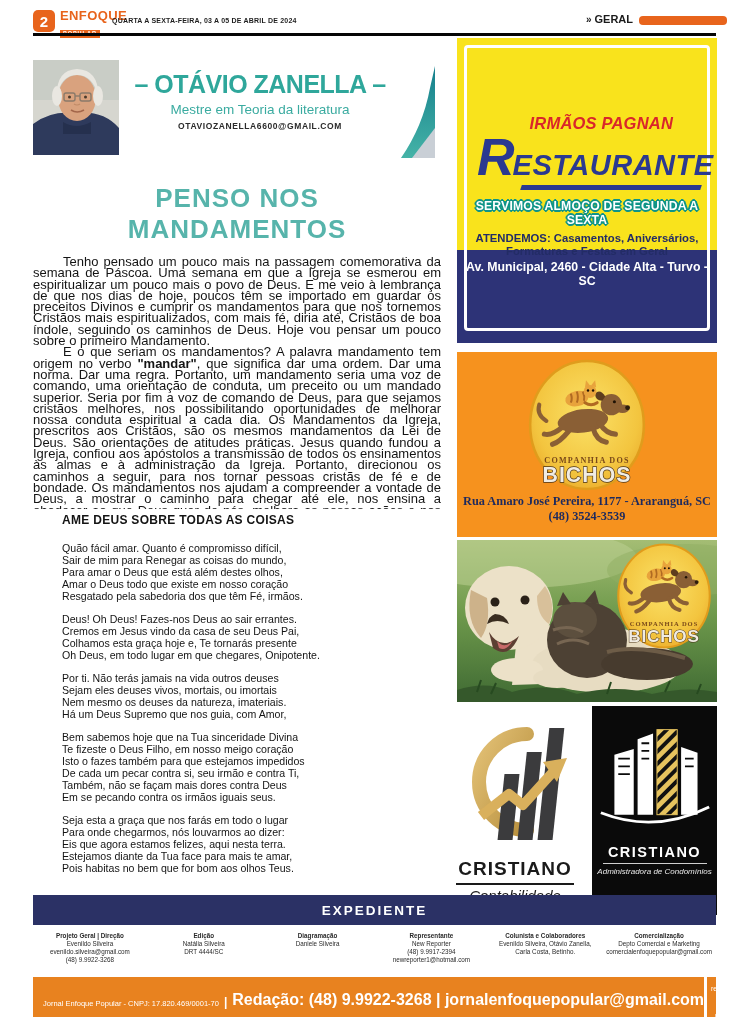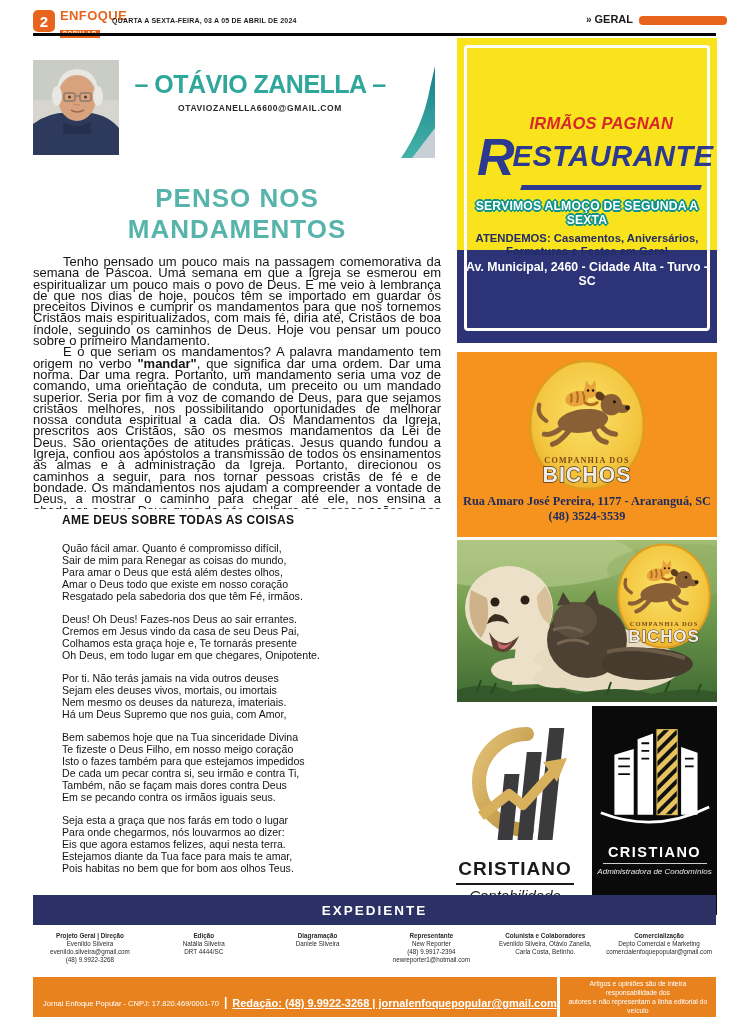--- a/index.html
+++ b/index.html
@@ -41,21 +41,21 @@
   .poem-stanza { white-space:pre-line; margin-bottom:11px; }
 
   
   .ad-rest { position:absolute; left:457px; top:38px; width:260px; height:305px; background:#f9e31c; }
   .ad-rest .navy { position:absolute; left:0; bottom:0; width:100%; height:93px; background:#2d3377; }
   .ad-rest .inner-border { position:absolute; left:7px; top:7px; right:7px; bottom:12px; border:3px solid #fff; border-radius:4px; pointer-events:none; }
   .ad-rest .content { position:relative; z-index:2; padding-top:76px; }
   .rest-brand-top { color:#d9262b; font-style:italic; font-weight:bold; font-size:16.5px; text-align:right; padding-right:44px; letter-spacing:.2px; }
   .rest-brand-main { display:flex; align-items:flex-start; padding-left:20px; color:#2b3990; font-style:italic; font-weight:bold; line-height:1; margin-top:-2px; }
   .rest-brand-main .bigR { font-size:52px; letter-spacing:-2px; }
-  .rest-brand-main .rest { font-size:29px; margin-top:11px; letter-spacing:.5px; }
+  .rest-brand-main .rest { font-size:29px; margin-top:20px; letter-spacing:.5px; }
   .rest-underline { height:5px; background:#2b3990; margin:2px 16px 0 64px; transform:skewX(-18deg); }
   .rest-tagline { margin-top:9px; text-align:center; font-weight:bold; font-size:12.2px; color:#fff; letter-spacing:.2px;
     text-shadow:-2px 0 0 #0f9488, 2px 0 0 #0f9488, 0 -2px 0 #0f9488, 0 2px 0 #0f9488,
       -1px -1px 0 #0f9488, 1px -1px 0 #0f9488, -1px 1px 0 #0f9488, 1px 1px 0 #0f9488; }
   .rest-services { margin-top:5px; text-align:center; font-weight:bold; font-size:11.3px; line-height:13px; color:#232c66; }
   .rest-reservas { margin-top:3px; text-align:center; color:#d9262b; font-weight:bold; }
   .rest-reservas .lbl { font-size:9.5px; }
   .rest-reservas .num { font-size:20px; letter-spacing:.5px; }
   .rest-address { position:absolute; z-index:3; left:0; top:212px; width:100%; text-align:center;
     color:#fff; font-weight:bold; font-size:12.3px; padding-top:10px; }
@@ -82,21 +82,21 @@
   .exp-cols { position:absolute; left:33px; top:932px; width:683px; display:flex; }
   .exp-col { flex:1; text-align:center; font-size:6.3px; line-height:8px; color:#2a2a2a; padding:0 4px; }
   .exp-col .hd { font-weight:bold; }
   .exp-col .lines { white-space:pre-line; }
 
   
   .bottom-bar { position:absolute; left:33px; top:977px; width:683px; height:40px; background:#e8821f; display:flex; }
   .bb-left { flex:1; display:flex; align-items:flex-end; padding:0 0 8px 10px; color:#fff; white-space:nowrap; }
   .bb-left .small { font-size:7.5px; padding-bottom:1px; }
   .bb-left .sep { font-size:12px; margin:0 5px; font-weight:bold; }
-  .bb-left .big { font-size:11px; font-weight:bold;text-decoration:underline; }
+  .bb-left .big { font-size:16px; font-weight:bold; }
   .bb-right { width:172px; border-left:3px solid #fff; display:flex; flex-direction:column; justify-content:center;
     color:#fff; font-size:6.8px; line-height:9px; text-align:center; padding:0 4px; }
 </style>
 </head>
 <body>
 
 <svg width="0" height="0" style="position:absolute" aria-hidden="true">
   <defs>
     <radialGradient id="ovalGold" cx="50%" cy="42%" r="65%">
       <stop offset="0%" stop-color="#fbe268"></stop>
@@ -173,20 +173,21 @@
       <rect x="47" y="33" width="11" height="8" rx="2" fill="none" stroke="#8a7a6a" stroke-width="1.4"></rect>
       <line x1="42" y1="36" x2="47" y2="36" stroke="#8a7a6a" stroke-width="1.4"></line>
       <circle cx="36.5" cy="37" r="1.5" fill="#4a3a2c"></circle>
       <circle cx="52.5" cy="37" r="1.5" fill="#4a3a2c"></circle>
       <path d="M38 50 Q44 54 51 50" stroke="#a3664a" stroke-width="1.6" fill="none"></path>
       <path d="M41 44 Q44 46 47 44" stroke="#c08a66" stroke-width="1.2" fill="none"></path>
     </svg>
   </div>
   <div class="author-text">
     <div class="author-name">– OTÁVIO ZANELLA –</div>
+    <div class="author-role">Mestre em Teoria da literatura</div>
     <div class="author-email">OTAVIOZANELLA6600@GMAIL.COM</div>
   </div>
   <div class="sail">
     <svg width="40" height="92" viewBox="0 0 40 92">
       <path d="M36 0 L36 92 L2 92 Q24 60 31 22 Z" fill="url(#tealSail)"></path>
       <path d="M36 62 L36 92 L13 92 Z" fill="#c9cfd6"></path>
     </svg>
   </div>
 
   <div class="article-title">

